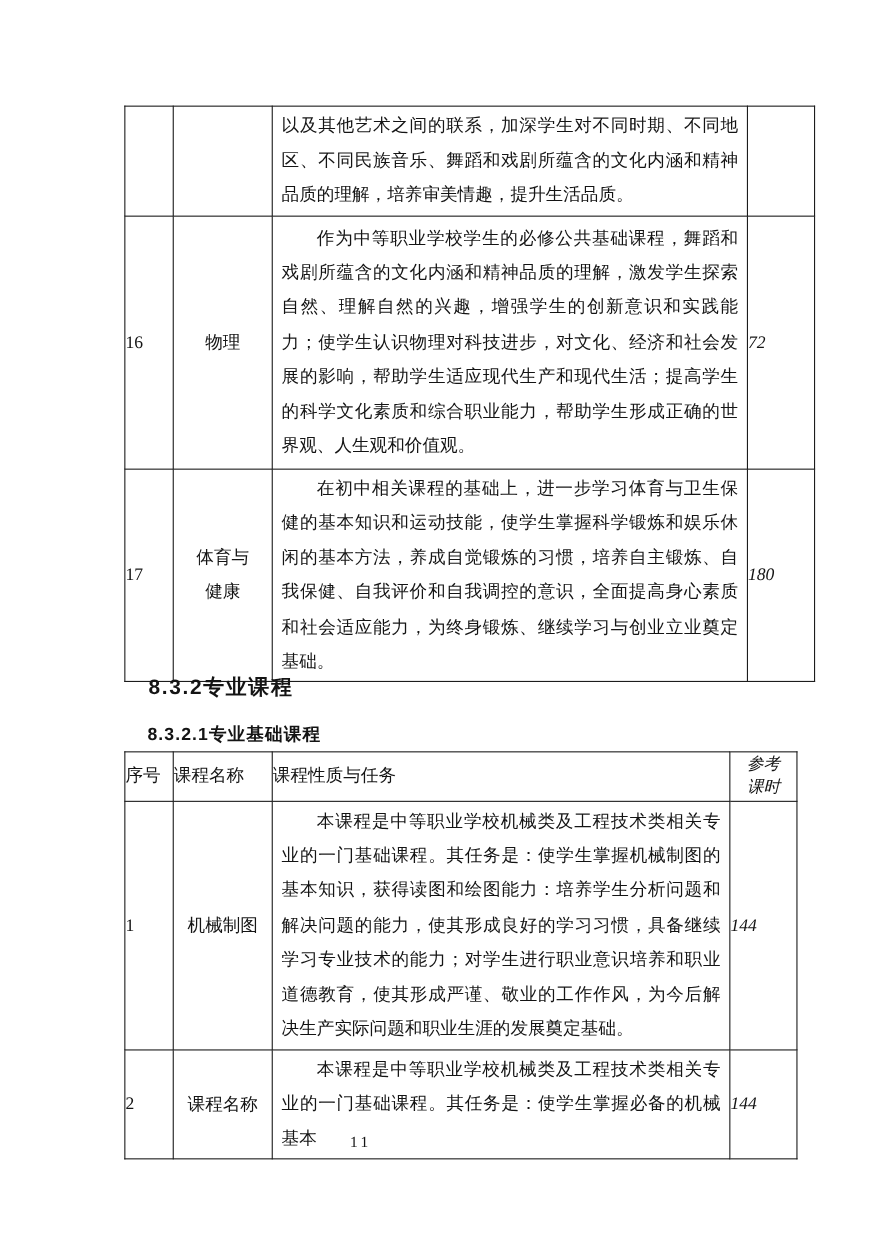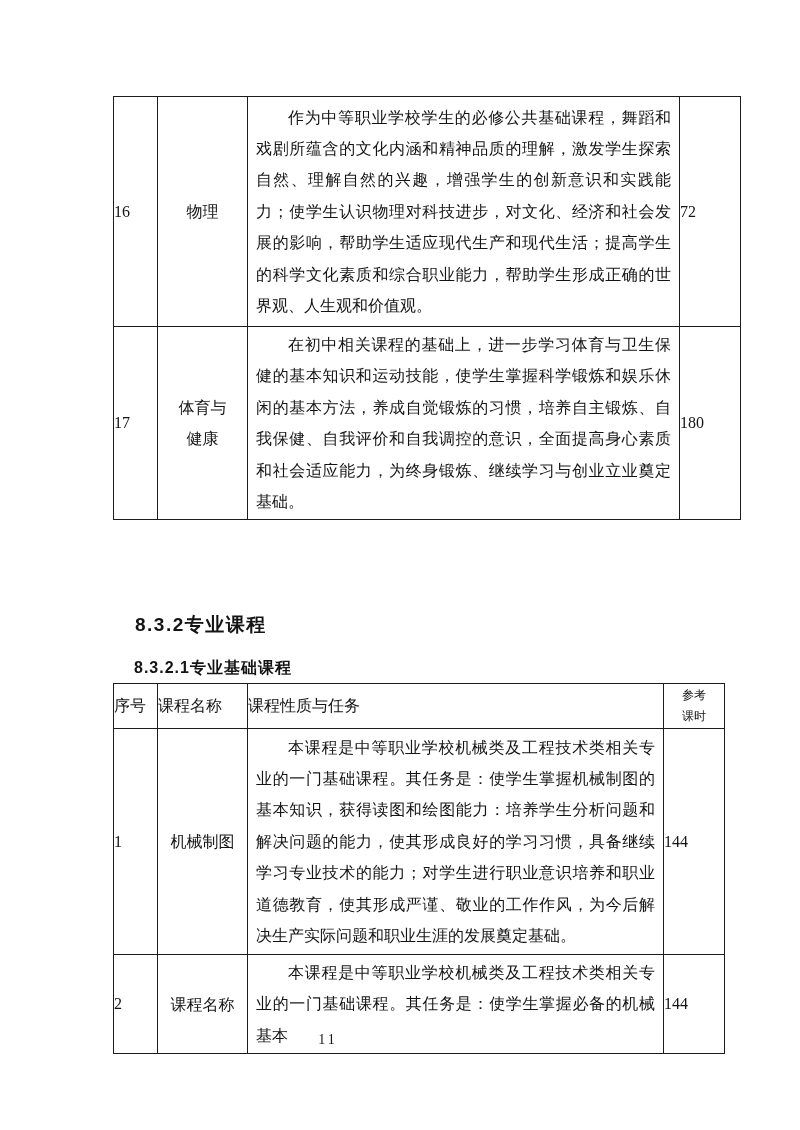--- a/index.html
+++ b/index.html
@@ -22,21 +22,21 @@
     border:1px solid #1c1c1c;
     vertical-align:middle;
     padding:0;
     overflow:hidden;
   }
   #table1{top:96px;}
   #table2{top:683px;}
   .col-no{width:43px;}
   .col-name{width:89px;margin-top:32px;}
   .col-desc{width:415px;}
-  .col-hours{width:60px;}
+  .col-hours{width:60px;font-style:italic;}
   .cell-center{
     text-align:left;
     font-size:16px;
     line-height:22px;
   }
   .name-cell{
     text-align:center;
     font-size:16px;
     line-height:31px;
     white-space:pre-line;
@@ -50,21 +50,21 @@
   .desc-cell.indent{text-indent:2em;}
   .clip-2lines{max-height:64px;}
   .t1-r0 td{height:95px;}
   .t1-r1 td{height:225px;}
   .t1-r2 td{height:187px;}
   .t2-rh td{height:44px;}
   .t2-r1 td{height:221px;}
   .t2-r2 td{height:61px;}
   .hours-header{
     white-space:pre-line;
-    font-size:12px;
+    font-size:15px;
     line-height:21px;
     text-align:center;
   }
   .heading1{
     position:absolute;
     left:135px;top:612px;
     font-family:"Liberation Sans","DejaVu Sans",sans-serif;
     font-weight:bold;
     font-size:19px;
     letter-spacing:1.5px;
@@ -84,20 +84,26 @@
     text-align:center;
     font-size:14px;
     letter-spacing:3px;
   }
 </style>
 </head>
 <body>
 
 <table id="table1">
   <tbody>
+      <tr class="t1-r0">
+    <td class="col-no cell-center"></td>
+    <td class="col-name name-cell"></td>
+    <td class="col-desc desc-cell">以及其他艺术之间的联系，加深学生对不同时期、不同地区、不同民族音乐、舞蹈和戏剧所蕴含的文化内涵和精神品质的理解，培养审美情趣，提升生活品质。</td>
+    <td class="col-hours cell-center"></td>
+  </tr>
   <tr class="t1-r1">
     <td class="col-no cell-center">16</td>
     <td class="col-name name-cell">物理</td>
     <td class="col-desc desc-cell indent">作为中等职业学校学生的必修公共基础课程，舞蹈和戏剧所蕴含的文化内涵和精神品质的理解，激发学生探索自然、理解自然的兴趣，增强学生的创新意识和实践能力；使学生认识物理对科技进步，对文化、经济和社会发展的影响，帮助学生适应现代生产和现代生活；提高学生的科学文化素质和综合职业能力，帮助学生形成正确的世界观、人生观和价值观。</td>
     <td class="col-hours cell-center">72</td>
   </tr>
   <tr class="t1-r2">
     <td class="col-no cell-center">17</td>
     <td class="col-name name-cell">体育与
 健康</td>

